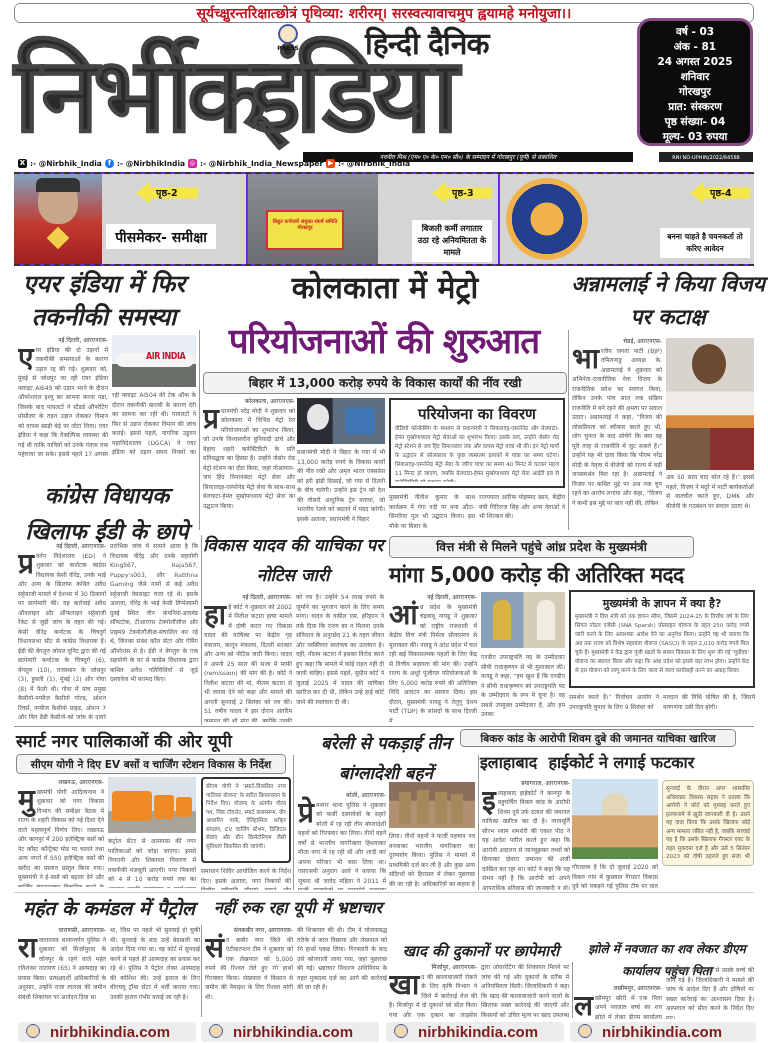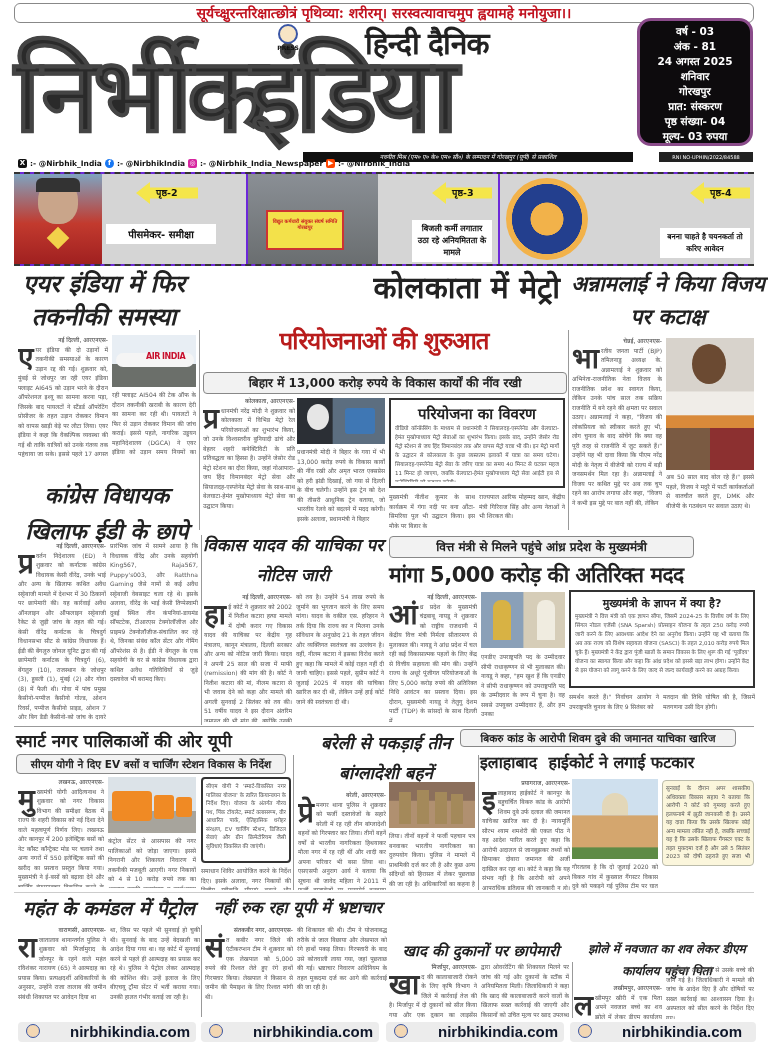--- a/index.html
+++ b/index.html
@@ -21,21 +21,21 @@
 .arrow{position:absolute;top:8px;height:22px;background:#f5e64a;font-size:10px;font-weight:bold;line-height:22px;padding-left:18px;padding-right:6px;clip-path:polygon(0 50%,14px 0,14px 25%,100% 25%,100% 75%,14px 75%,14px 100%)}
 .arrowlbl{position:absolute;top:8px;font-size:9.5px;font-weight:bold;line-height:22px}
 .tcaption{position:absolute;background:#fff;font-size:8px;font-weight:bold;text-align:center;padding:3px}
 .hl-ital{font-style:italic;font-weight:bold;font-family:"DejaVu Sans",sans-serif;text-align:center;color:#222}
 .col{position:absolute;font-size:6px;line-height:9.5px;color:#555;text-align:justify;overflow:hidden}
 .dateline{text-align:right;color:#333}
 .dropcap{float:left;font-size:28px;line-height:26px;font-weight:bold;color:#333;margin-right:2px}
 .pic{position:absolute;overflow:hidden}
 .boxtitle{position:absolute;border:1px solid #888;border-radius:4px;background:#f2f2f2;text-align:center;font-weight:bold;color:#222}
 .infobox{position:absolute;border:2px solid #333;padding:4px}
-.web{position:absolute;top:1022px;height:20px;background:#ececec;border-radius:4px;font-family:"Liberation Sans",sans-serif;font-weight:bold;font-size:15px;color:#0f172a;line-height:20px;padding-left:52px}
+.web{position:absolute;top:1022px;height:20px;background:#ececec;border-radius:4px;font-family:"Liberation Sans",sans-serif;font-weight:bold;font-size:15px;color:#7f1d1d;line-height:20px;padding-left:32px}
 .web .ic{position:absolute;left:8px;top:2px;width:14px;height:14px;border-radius:50%;background:#f3d7b3;border:1px solid #3a56a5}
 .rule{position:absolute;background:#999}
 </style>
 </head>
 <body>
 
 <div class="abs motto">सूर्यच्क्षुरन्तरिक्षात्छोत्रं पृथिव्या: शरीरम्। सरस्वत्यावाचमुप ह्वयामहे मनोयुजा।।</div>
 
 <div class="abs masthead">निर्भीक</div>
 <div class="abs" style="left:250px;top:40px;font-size:104px;font-weight:900;line-height:110px;color:#2a2a2a;letter-spacing:-6px;-webkit-text-stroke:1px #444">इंडिया</div>
@@ -71,21 +71,21 @@
 
 <div class="abs strip">
   <div class="teaser" style="left:0;width:232px">
     <div class="img" style="width:88px;background:linear-gradient(180deg,#7fa3c0 0%,#c23a2e 55%,#a02020 100%)">
       <div style="position:absolute;left:24px;top:6px;width:40px;height:44px;border-radius:45%;background:#c9a58a"></div>
       <div style="position:absolute;left:22px;top:4px;width:44px;height:14px;background:#333;border-radius:6px 6px 0 0"></div>
       <div style="position:absolute;left:36px;top:56px;width:16px;height:16px;background:#f2d14a;transform:rotate(45deg)"></div>
     </div>
     <div class="arrow" style="left:122px;width:62px"></div>
     <span class="arrowlbl" style="left:142px">पृष्ठ-2</span>
-    <div class="tcaption" style="left:92px;top:50px;width:110px;font-size:10px">पीसमेकर- समीक्षा</div>
+    <div class="tcaption" style="left:92px;top:50px;width:110px;font-size:14px">पीसमेकर- समीक्षा</div>
   </div>
   <div class="teaser" style="left:234px;width:250px">
     <div class="img" style="width:130px;background:linear-gradient(180deg,#8a8f95,#6a6e70)">
       <div style="position:absolute;left:18px;top:36px;width:78px;height:40px;background:#f3e14a;border:2px solid #c33;font-size:5px;color:#c22;font-weight:bold;text-align:center;padding-top:6px">विद्युत कर्मचारी संयुक्त संघर्ष समिति गोरखपुर</div>
     </div>
     <div class="arrow" style="left:184px;width:60px"></div>
     <span class="arrowlbl" style="left:204px">पृष्ठ-3</span>
     <div class="tcaption" style="left:164px;top:46px;width:80px;line-height:12px">बिजली कर्मी लगातार उठा रहे अनियमितता के मामले</div>
   </div>
   <div class="teaser" style="left:486px;width:254px">
@@ -103,22 +103,22 @@
   <span>यर इंडिया की दो उड़ानों में तकनीकी समस्याओं के कारण उड़ान रद्द की गई। शुक्रवार को, मुंबई से जोधपुर जा रही एयर इंडिया फ्लाइट AI645 को उड़ान भरने के दौरान ऑपरेशनल इश्यू का सामना करना पड़ा, जिसके बाद पायलटों ने स्टैंडर्ड ऑपरेटिंग प्रोसीजर के तहत उड़ान रोककर विमान को वापस खाड़ी बेड़े पर लौटा लिया। एयर इंडिया ने कहा कि वैकल्पिक व्यवस्था की गई थी ताकि यात्रियों को उनके गंतव्य तक पहुंचाया जा सके। इससे पहले 17 अगस्त को कोच्चि से दिल्ली जा</span>
 </div>
 <div class="pic" style="left:112px;top:335px;width:84px;height:52px;background:linear-gradient(180deg,#e8eef4 0 55%,#6b6f6a 56% 100%)">
   <div style="position:absolute;left:4px;top:18px;width:78px;height:14px;background:#f5f5f5;border-radius:8px"></div>
   <div style="position:absolute;left:34px;top:17px;font-size:8px;font-weight:bold;color:#c8102e;letter-spacing:-0.5px">AIR INDIA</div>
 </div>
 <div class="col" style="left:112px;top:390px;width:84px;height:68px">रही फ्लाइट AI504 की टेक ऑफ के दौरान तकनीकी खराबी के कारण देरी का सामना कर रही थी। पायलटों ने फिर से उड़ान रोककर विमान की जांच कराई। इससे पहले, नागरिक उड्डयन महानिदेशालय (DGCA) ने एयर इंडिया को उड़ान समय नियमों का उल्लंघन करने पर चेतावनी दी थी।</div>
 
 <div class="rule" style="left:199px;top:330px;width:1px;height:200px"></div>
 
-<div class="abs" style="left:210px;top:268px;width:350px;text-align:right;font-size:30px;font-weight:bold;line-height:40px;color:#222">कोलकाता में मेट्रो</div>
-<div class="abs" style="left:202px;top:316px;width:364px;text-align:center;font-size:24px;font-weight:bold;line-height:50px;color:#b91c1c;letter-spacing:-1px">परियोजनाओं की शुरुआत</div>
+<div class="abs" style="left:210px;top:268px;width:350px;text-align:center;font-size:30px;font-weight:bold;line-height:40px;color:#222">कोलकाता में मेट्रो</div>
+<div class="abs" style="left:202px;top:316px;width:364px;text-align:center;font-size:35px;font-weight:bold;line-height:50px;color:#701a75;letter-spacing:-1px">परियोजनाओं की शुरुआत</div>
 <div class="boxtitle" style="left:203px;top:372px;width:364px;height:22px;font-size:12px;line-height:20px">बिहार में 13,000 करोड़ रुपये के विकास कार्यों की नींव रखी</div>
 <div class="col" style="left:203px;top:396px;width:92px;height:132px">
   <div class="dateline">कोलकाता, आरएनएस-</div>
   <span class="dropcap">प्र</span>
   <span>धानमंत्री नरेंद्र मोदी ने शुक्रवार को कोलकाता में विभिन्न मेट्रो रेल परियोजनाओं का शुभारंभ किया, जो उनके विश्वस्तरीय बुनियादी ढांचे और बेहतर शहरी कनेक्टिविटी के प्रति प्रतिबद्धता का हिस्सा है। उन्होंने जेसोर रोड मेट्रो स्टेशन का दौरा किया, जहां नोआपारा-जय हिंद विमानबंदर मेट्रो सेवा और सियालदह-एस्प्लेनेड मेट्रो सेवा के साथ-साथ बेलघाटा-हेमंत मुखोपाध्याय मेट्रो सेवा का उद्घाटन किया।</span>
 </div>
 <div class="pic" style="left:297px;top:398px;width:88px;height:46px;background:linear-gradient(90deg,#2b2f35 0 40%,#5c6e80 41% 100%)">
   <div style="position:absolute;left:10px;top:6px;width:22px;height:26px;border-radius:50%;background:#e6e6e6"></div>
   <div style="position:absolute;left:48px;top:10px;width:30px;height:26px;background:#3f77b4;border-radius:3px"></div>
 </div>

